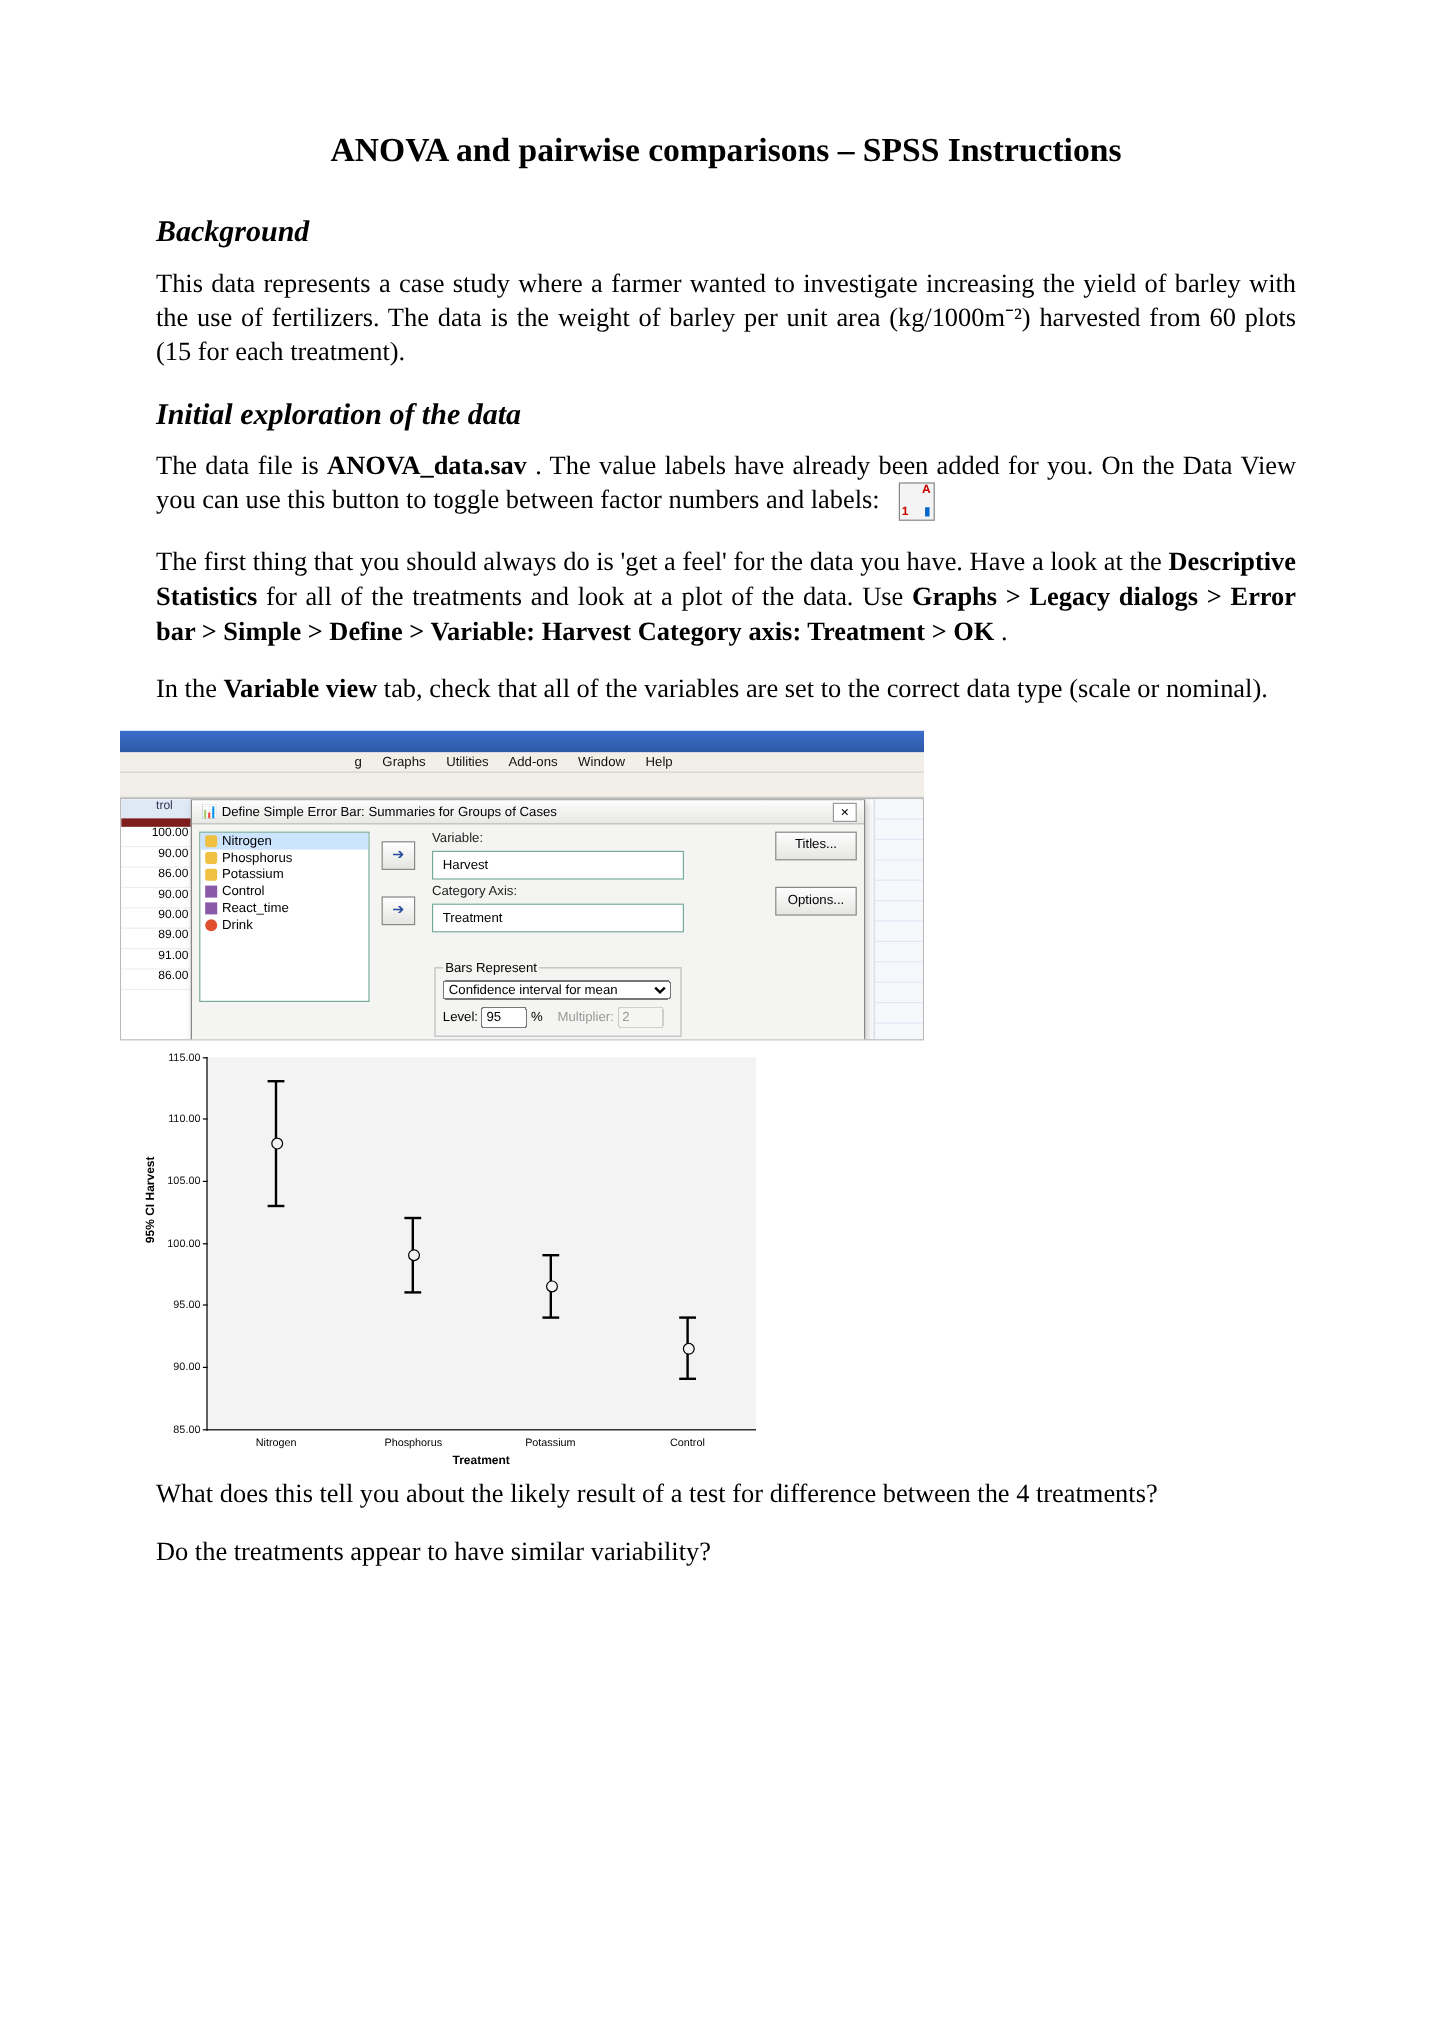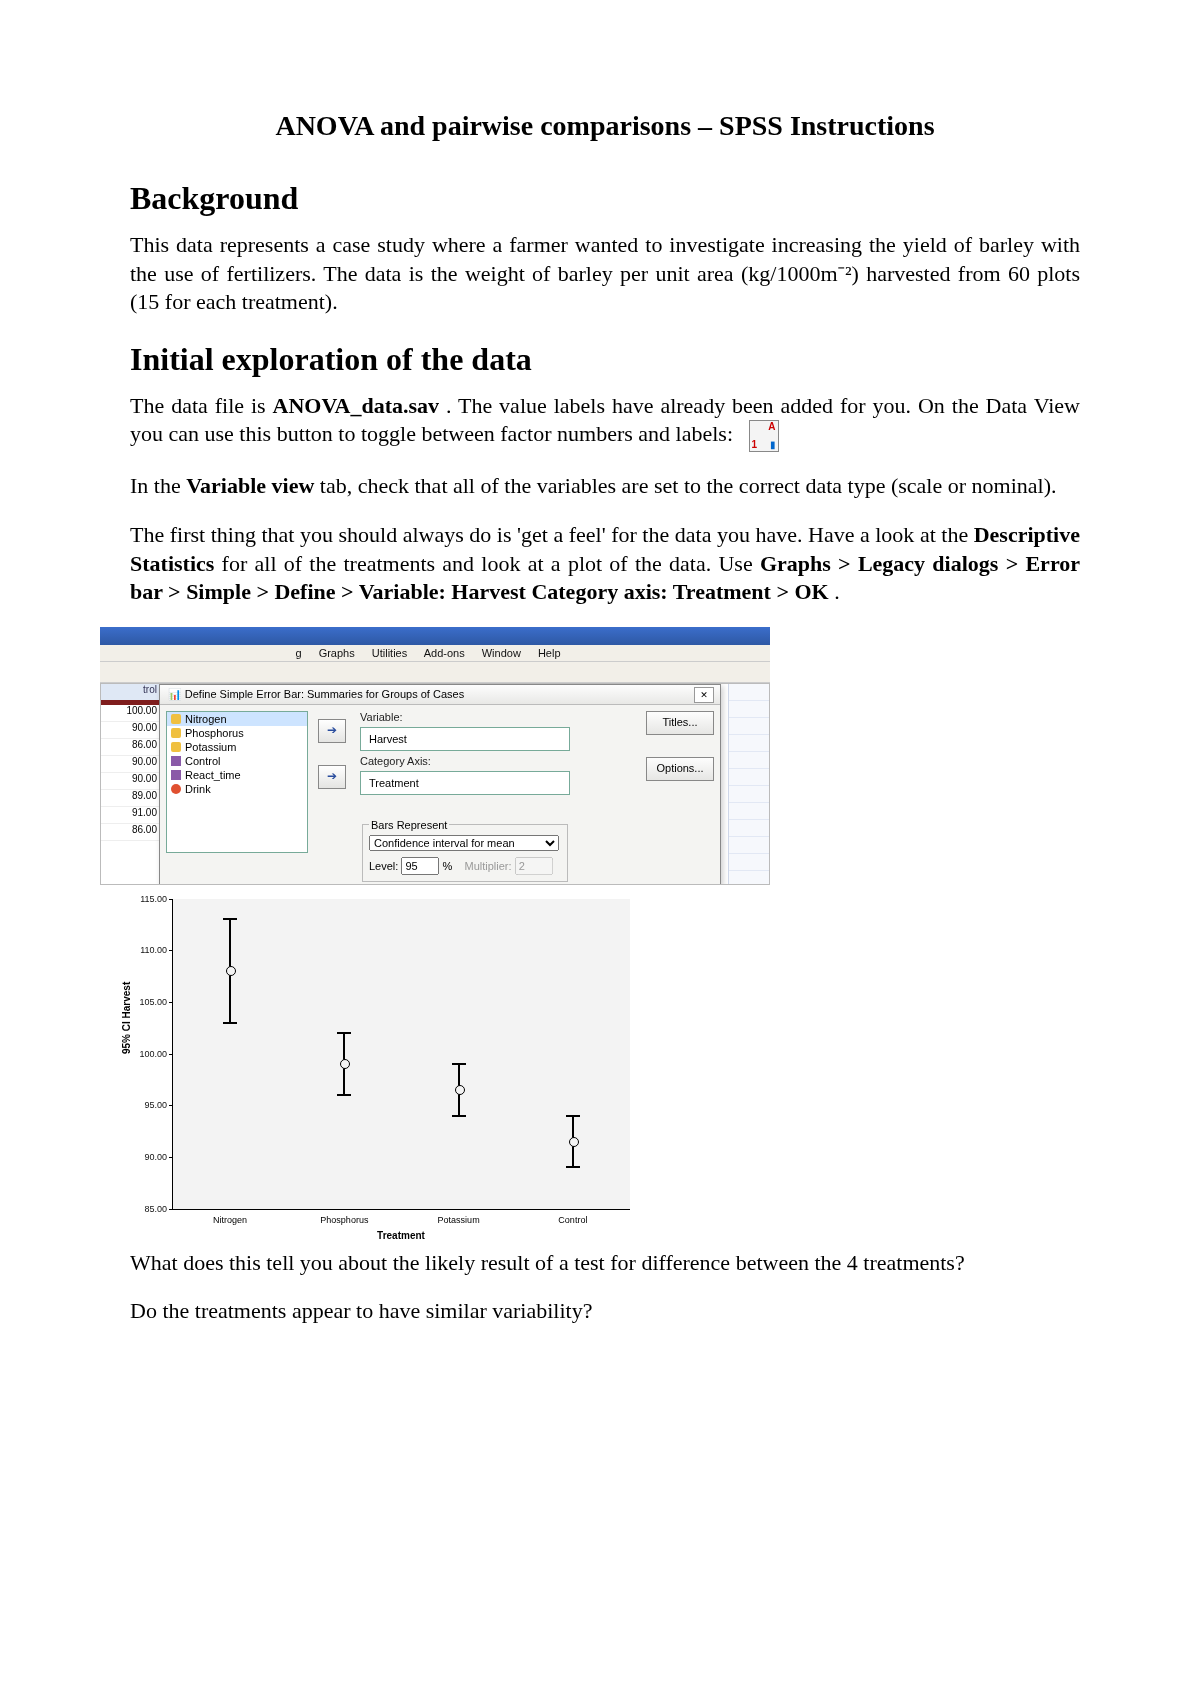--- a/index.html
+++ b/index.html
@@ -16,23 +16,24 @@
     padding: 110px 120px 60px 130px;
     position: relative;
   }
   h1.title {
     font-size: 28px;
     font-weight: bold;
     text-align: center;
     margin: 0 0 38px 0;
   }
   h2.section {
-    font-size: 32px;
+    font-size: 25px;
     font-weight: bold;
     margin: 24px 0 14px 0;
+    font-style: italic;
   }
   p.body {
     font-size: 22px;
     line-height: 1.3;
     margin: 0 0 20px 0;
     text-align: left;
   }
   p.justify { text-align: justify; }
   .inline-bold { font-weight: bold; }
   .toggle-icon {
@@ -82,21 +83,21 @@
     border: 1px solid #bbb;
     height: 200px;
     position: relative;
     overflow: hidden;
   }
   .spss-left {
     width: 58px;
     background: #fff;
     border-right: 1px solid #ddd;
   }
-  .spss-left .hdr { height:16px; background:#dfe8f5; border-bottom:5px solid #7f1d1d; text-align:right; padding-right:2px; font-size:10px; color:#335; }
+  .spss-left .hdr { height:16px; background:#dfe8f5; border-bottom:7px solid #7f1d1d; text-align:right; padding-right:15px; font-size:10px; color:#335; }
   .spss-left .cell { height:16px; border-bottom:1px solid #eee; text-align:right; padding-right:2px; font-size:10px; }
   .spss-dialog {
     position: absolute;
     left: 58px; top: 0;
     width: 560px;
     height: 200px;
     background: #f4f4f2;
     border: 1px solid #888;
     box-shadow: 2px 2px 6px rgba(0,0,0,0.2);
   }
@@ -182,31 +183,31 @@
   <p class="body justify">
     <span>The data file is </span>
     <span class="inline-bold">ANOVA_data.sav</span>
     <span>. The value labels have already been added for you. On the Data View you can use this button to toggle between factor numbers and labels:</span>
     <span class="toggle-icon">
       <span class="tA">A</span><span class="t1">1</span><span class="tb">▮</span>
     </span>
   </p>
 
   <p class="body justify">
-    <span>In the </span>
-    <span class="inline-bold">Variable view</span>
-    <span> tab, check that all of the variables are set to the correct data type (scale or nominal).</span>
-  </p>
-
-  <p class="body justify">
     <span>The first thing that you should always do is 'get a feel' for the data you have. Have a look at the </span>
     <span class="inline-bold">Descriptive Statistics</span>
     <span> for all of the treatments and look at a plot of the data. Use </span>
     <span class="inline-bold">Graphs &gt; Legacy dialogs &gt; Error bar &gt; Simple &gt; Define &gt; Variable: Harvest Category axis: Treatment &gt; OK</span>
     <span>.</span>
+  </p>
+
+  <p class="body justify">
+    <span>In the </span>
+    <span class="inline-bold">Variable view</span>
+    <span> tab, check that all of the variables are set to the correct data type (scale or nominal).</span>
   </p>
 
   <div class="spss-wrap">
     <div class="spss-titlebar"></div>
     <div class="spss-menu">
       <span>g</span>
       <span>Graphs</span>
       <span>Utilities</span>
       <span>Add-ons</span>
       <span>Window</span>

